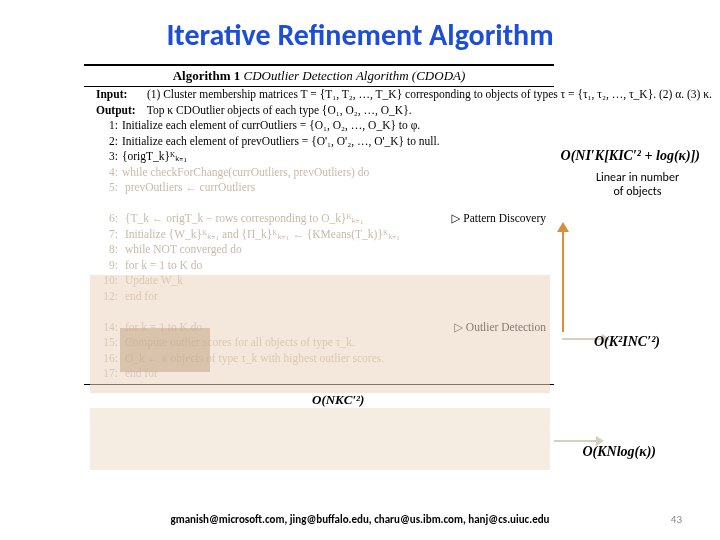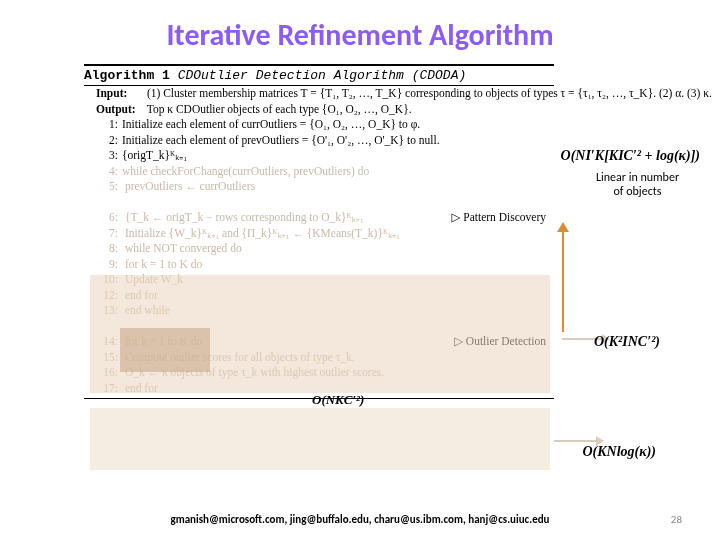--- a/index.html
+++ b/index.html
@@ -7,36 +7,37 @@
     width: 720px;
     height: 540px;
     background: #ffffff;
     font-family: Calibri, Arial, sans-serif;
     position: relative;
     overflow: hidden;
   }
   .title {
     font-size: 30px;
     font-weight: 700;
-    color: #8b5cf6;
+    color: #1d4ed8;
     text-align: center;
     padding-top: 16px;
     padding-bottom: 6px;
   }
   .algo-area {
     position: absolute;
     left: 84px;
     top: 64px;
     width: 470px;
   }
   .algo-rule-top { height: 2px; background: #000; width: 100%; }
   .algo-header {
-    font-family: Liberation Mono, monospace;
+    font-family: Liberation Serif, serif;
     font-size: 13px;
     padding: 2px 0;
+    text-align: center;
   }
   .algo-header .bold { font-weight: 700; }
   .algo-header .ital { font-style: italic; }
   .algo-rule-mid { height: 1px; background: #000; width: 100%; }
   .algo-body {
     font-family: "Times New Roman", serif;
     font-size: 11.5px;
     line-height: 1.35;
     position: relative;
   }
@@ -200,21 +201,20 @@
       <div class="algo-line"><span class="num">3:</span><span>{origT_k}ᴷₖ₌₁</span></div>
       <div class="algo-line faded"><span class="num">4:</span><span>while checkForChange(currOutliers, prevOutliers) do</span></div>
       <div class="algo-line faded"><span class="num">5:</span><span>   prevOutliers ← currOutliers</span></div>
       <div class="algo-line"><span class="num"></span><span></span></div>
       <div class="algo-line faded"><span class="num">6:</span><span>   {T_k ← origT_k − rows corresponding to O_k}ᴷₖ₌₁</span><span class="side">▷ Pattern Discovery</span></div>
       <div class="algo-line faded"><span class="num">7:</span><span>   Initialize {W_k}ᴷₖ₌₁ and {Π_k}ᴷₖ₌₁ ← {KMeans(T_k)}ᴷₖ₌₁</span></div>
       <div class="algo-line faded"><span class="num">8:</span><span>   while NOT converged do</span></div>
       <div class="algo-line faded"><span class="num">9:</span><span>      for k = 1 to K do</span></div>
       <div class="algo-line faded"><span class="num">10:</span><span>         Update W_k</span></div>
       <div class="algo-line faded"><span class="num">12:</span><span>      end for</span></div>
-      <div class="algo-line faded"><span class="num">13:</span><span>   end while</span></div>
       <div class="algo-line"><span class="num"></span><span></span></div>
       <div class="algo-line faded"><span class="num">14:</span><span>   for k = 1 to K do</span><span class="side">▷ Outlier Detection</span></div>
       <div class="algo-line faded"><span class="num">15:</span><span>      Compute outlier scores for all objects of type τ_k.</span></div>
       <div class="algo-line faded"><span class="num">16:</span><span>      O_k ← κ objects of type τ_k with highest outlier scores.</span></div>
       <div class="algo-line faded"><span class="num">17:</span><span>   end for</span></div>
     </div>
   <div class="algo-rule-bot"></div>
 </div>
 
 <div class="highlight-block"></div>
@@ -224,13 +224,13 @@
 <div class="anno anno-top">O(NI′K[KIC′² + log(κ)])</div>
 <div class="anno-linear">Linear in number of objects</div>
 <div class="arrow-v"></div>
 <div class="arrow-h"></div>
 <div class="anno anno-mid">O(K²INC′²)</div>
 <div class="anno-inner">O(NKC′²)</div>
 <div class="arrow-h2"></div>
 <div class="anno anno-bot">O(KNlog(κ))</div>
 
 <div class="footer">gmanish@microsoft.com, jing@buffalo.edu, charu@us.ibm.com, hanj@cs.uiuc.edu</div>
-<div class="pagenum">28</div>
+<div class="pagenum">43</div>
 
 </body></html>

